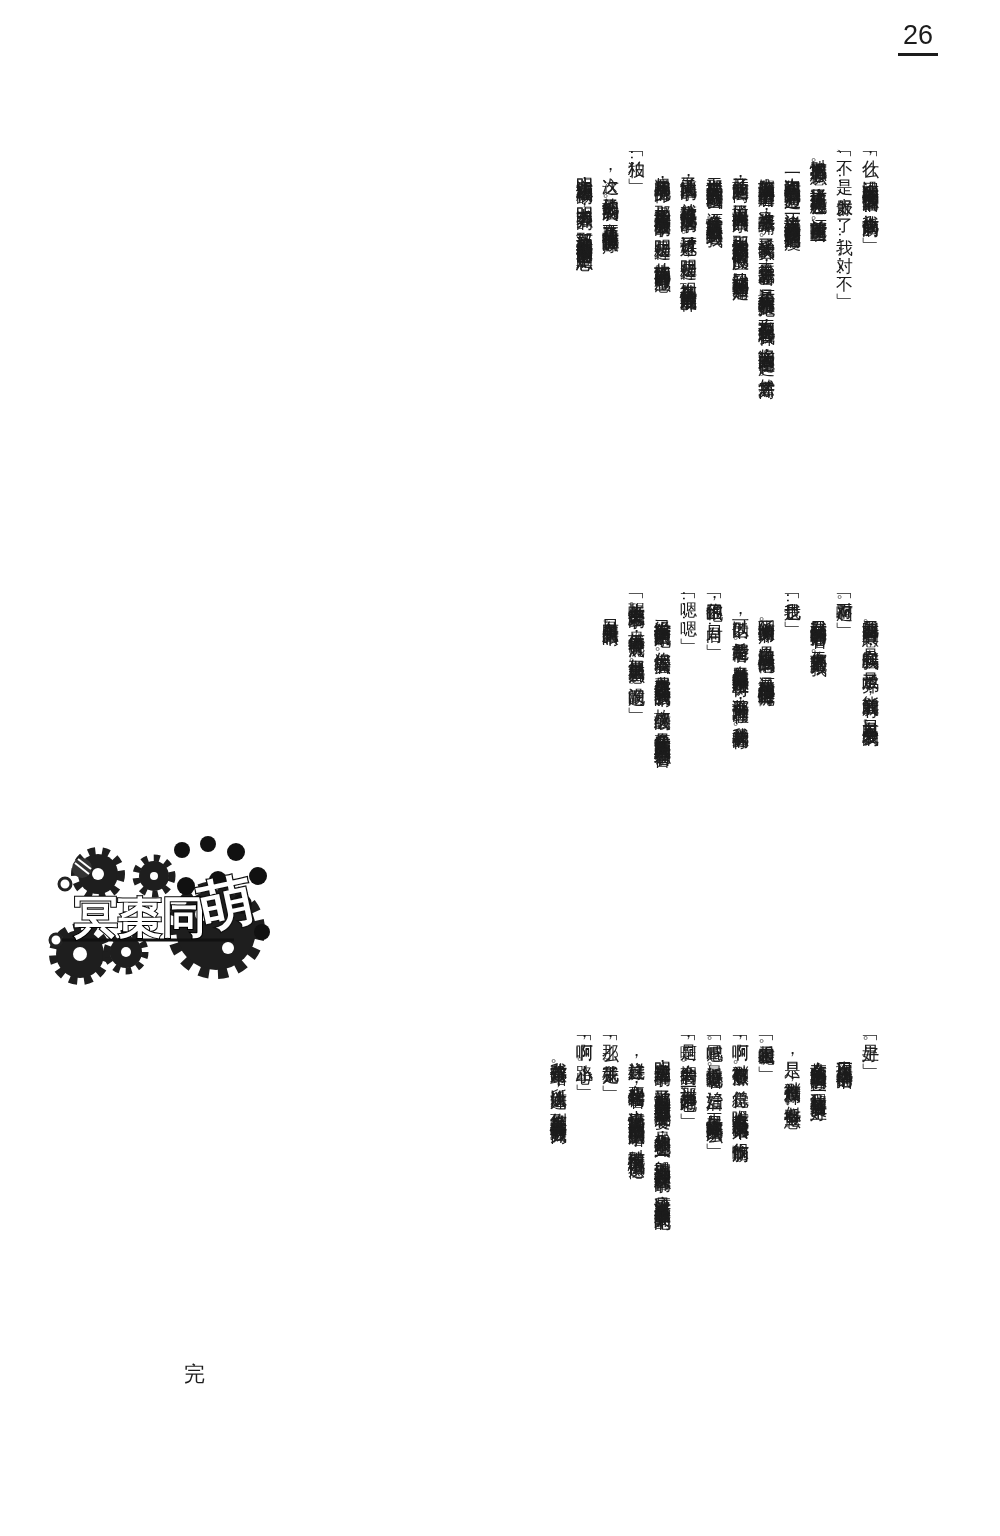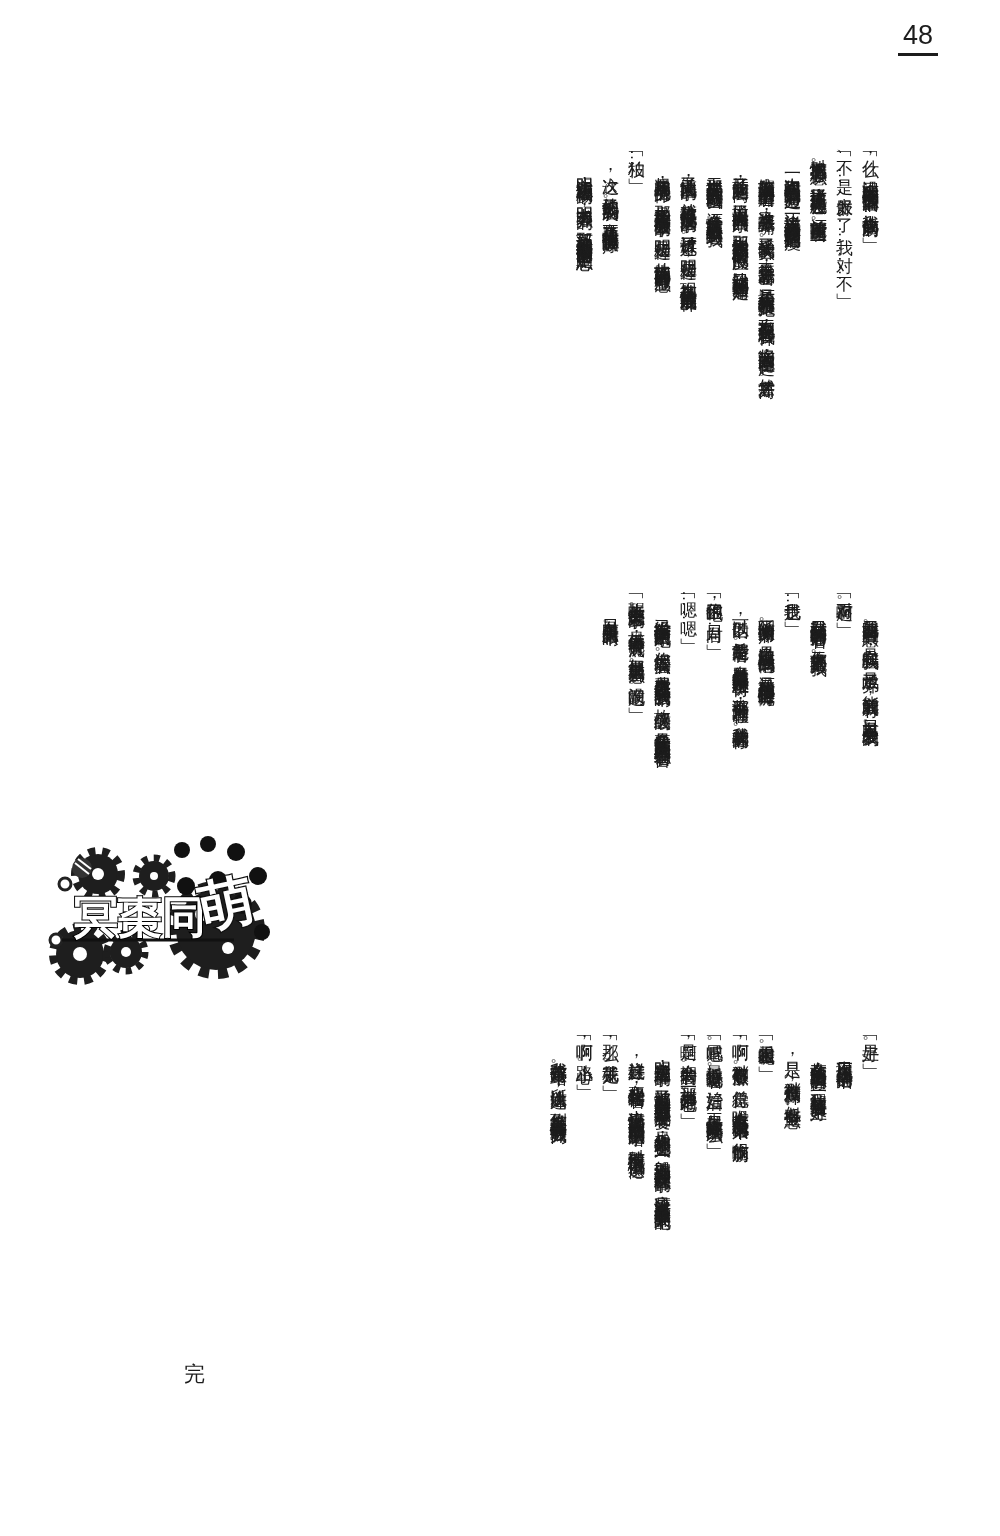--- a/index.html
+++ b/index.html
@@ -25,21 +25,21 @@
   .end-mark{
     position:absolute;left:184px;top:1360px;font-size:21px;color:#1c1c1c;
   }
   .logo{position:absolute;left:30px;top:828px;width:240px;height:170px;}
   .logo svg{display:block;width:240px;height:170px;}
   .logo text{font-family:"Liberation Sans",sans-serif;font-weight:bold;}
 </style>
 </head>
 <body>
 
-<div class="page-number">48</div>
+<div class="page-number">26</div>
 
 <div class="vblock b1">
     <p>「什么，没法回应我的期待让你这么痛苦的话，我也会伤脑筋的…」</p>
     <p>「不、是…太舒服、了…我…对…不…」</p>
     <p>对快感抱有了罪恶意识。这样说了反而让人更想去侵犯，还希望能适可而止啊。</p>
     <p class="ind">一次次如同呓语般的低喃着「对不起」，一边这样说着一边在身体内收紧到让我痛楚的程度。</p>
     <p class="ind">擦去脸颊上淌下的泪水重合了嘴唇。这次马上就张开了嘴，接受了我的舌头。不管是舔舐着牙齿，还是与舌头相纠缠着都没拒绝。不如说像是配合着我一样，将湿润的东西混合在了一起，然后才离开。</p>
     <p class="ind">拉开了脸之间的距离，拔出了埋入日向君体内的东西。那因为我终于离开而安心的松了口气的反应，让我胸口稍微涌起了些痛楚。</p>
     <p class="ind">无视那样肆意的玩弄他的人就是我自己，还会后悔什么的真是从根子里就烂透了啊我。</p>
     <p class="ind">做了无法挽回的事，就算被你拒绝了也是没办法的事，被讨厌了也好。明明是这样，现在却还是会害怕真的变成那样。</p>

